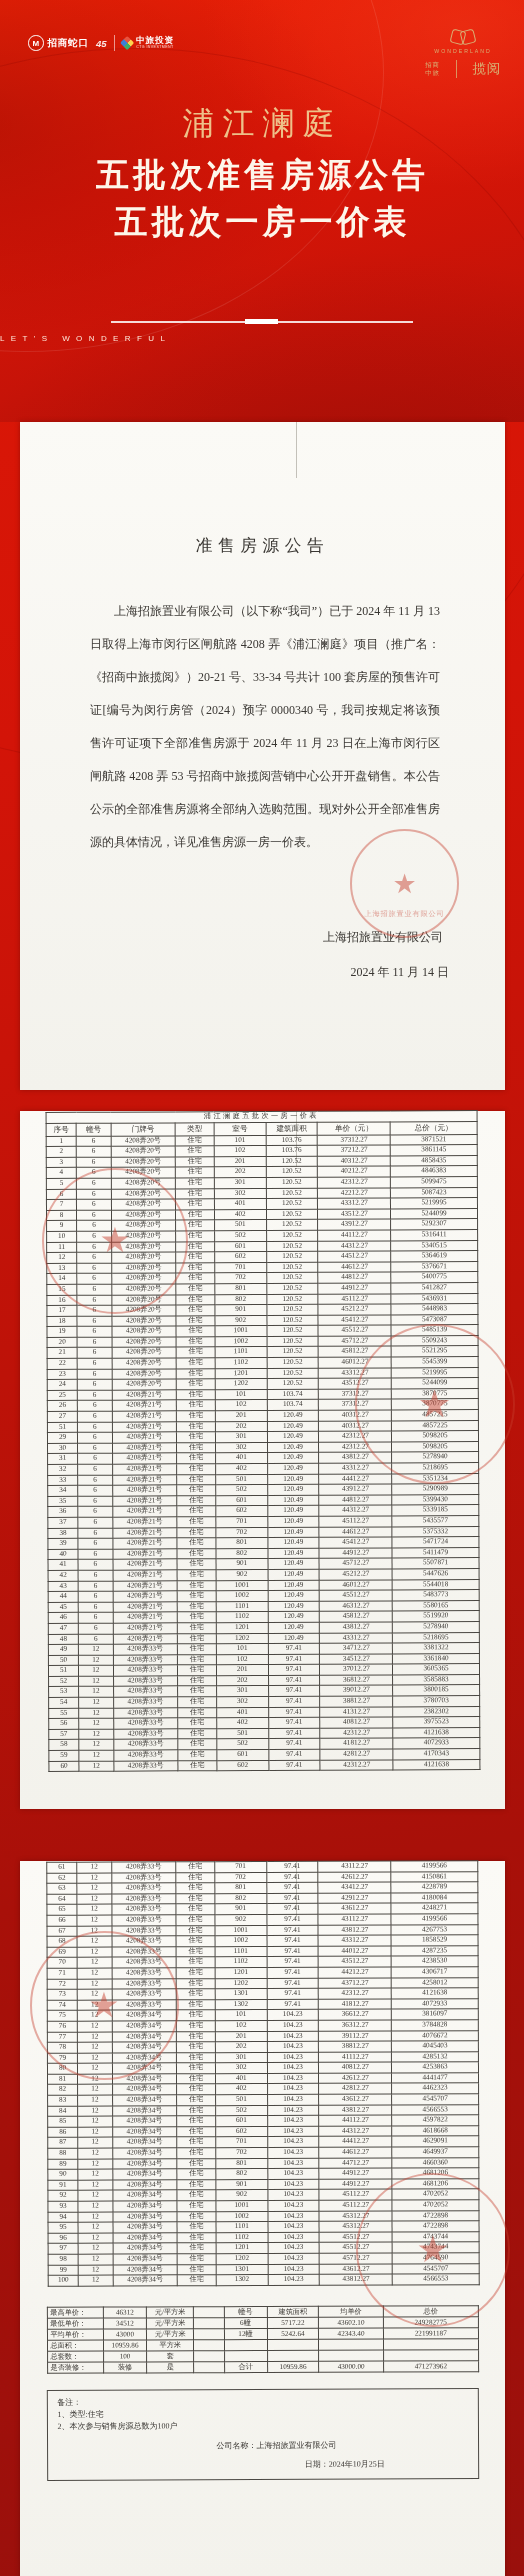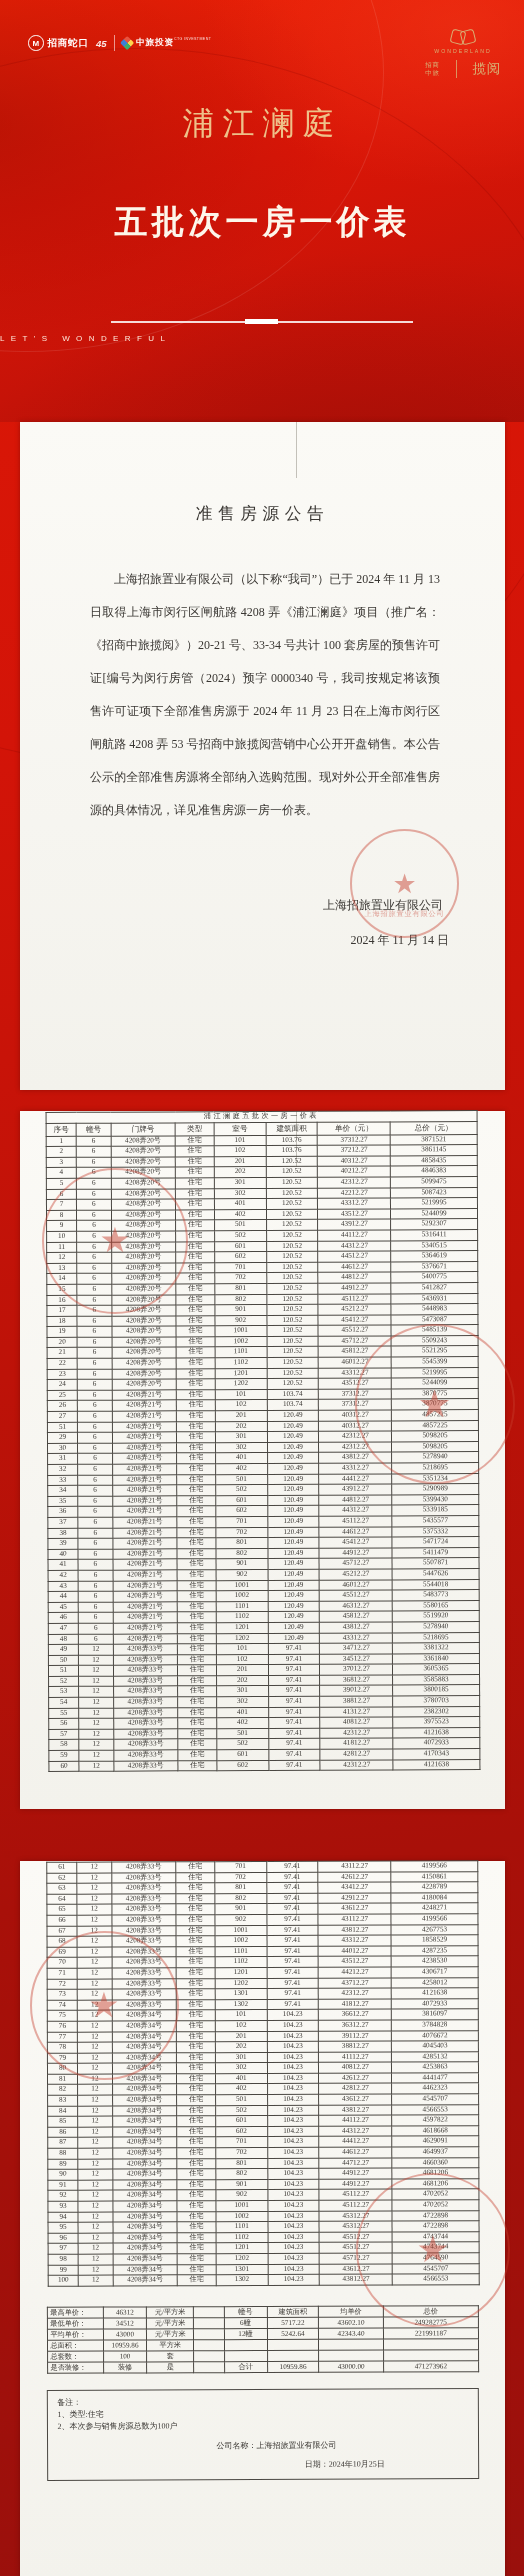--- a/index.html
+++ b/index.html
@@ -24,21 +24,21 @@
   .cmsk{display:flex;align-items:center;gap:4px;}
   .cmsk-circle{width:13.5px;height:13.5px;border:1.3px solid #fff;border-radius:50%;
     display:flex;align-items:center;justify-content:center;font-size:8px;font-weight:bold;color:#fff;}
   .cmsk-name{font-size:9.5px;font-weight:bold;letter-spacing:0.8px;}
   .anniv{font-size:9.5px;font-style:italic;font-weight:bold;opacity:.9;}
   .vdiv{width:0.8px;height:16px;background:rgba(255,255,255,.55);}
   .ctg{display:flex;align-items:center;gap:4px;}
   .ctg-diamond{width:10.3px;height:10.3px;transform:rotate(45deg);
     background:conic-gradient(#ffd34d 0 25%,#3fae6c 25% 50%,#3f7fd4 50% 75%,#e8543f 75% 100%);
     border-radius:1.6px;}
-  .ctg-text{display:flex;flex-direction:row;line-height:1.1;}
+  .ctg-text{display:flex;flex-direction:column;line-height:1.1;align-items:center;}
   .ctg-cn{font-size:8.7px;font-weight:bold;letter-spacing:0.8px;}
   .ctg-en{font-size:3.6px;letter-spacing:0.4px;opacity:.85;}
   .wonder{position:absolute;top:29px;right:24px;width:76px;text-align:center;color:#d8af74;}
   .wmark{width:24px;height:16px;margin:0 auto 3.2px;position:relative;}
   .wmark span{position:absolute;width:12px;height:12px;border:1.6px solid #d8af74;border-radius:3.2px;top:0.8px;}
   .wmark span:first-child{left:0;transform:rotate(14deg);}
   .wmark span:last-child{right:0;transform:rotate(-14deg);}
   .wonder-en{font-size:5.2px;letter-spacing:2px;margin-bottom:5.6px;}
   .wonder-row{display:flex;align-items:center;justify-content:flex-end;gap:16px;font-family:Liberation Serif, serif;}
   .wonder-stack{display:flex;flex-direction:column;font-size:6.4px;line-height:1.15;letter-spacing:0.8px;}
@@ -56,21 +56,21 @@
   .hero-divider i{position:absolute;left:50%;top:-1.6px;width:33px;height:4.8px;margin-left:-16.7px;background:#fff;}
   .hero-tag{position:absolute;top:334px;width:100%;text-align:left;
     color:#ffe9db;font-size:8px;letter-spacing:6.4px;}
   
   .doc{position:relative;margin:0 20px;background:linear-gradient(180deg,#fbfaf6 0%,#f6f5f0 60%,#f3f2ec 100%);
     box-shadow:0 0 4.8px rgba(60,0,0,.35);color:#2e2c29;font-family:"Liberation Serif","DejaVu Serif",serif;}
   .doc1{height:668px;}
   .doc2{height:698px;margin-top:12px;}
   .doc3{height:721px;margin-top:14.3px;}
   .crease{position:absolute;top:0;left:57%;width:0.8px;height:56px;background:rgba(150,145,135,.55);}
-  .doc1-title{padding-top:80px;text-align:center;font-size:16.7px;letter-spacing:5.6px;color:#3a3733;}
+  .doc1-title{padding-top:112px;text-align:center;font-size:16.7px;letter-spacing:5.6px;color:#3a3733;}
   .doc1-body{margin:38px 65px 0 70px;font-size:12px;line-height:33px;text-align:justify;text-indent:2em;color:#3a3733;}
   .doc1-sign{margin:70px 62px 0 0;text-align:right;font-size:12px;color:#3a3733;}
   .doc1-date{margin:17.5px 56px 0 0;text-align:right;font-size:12px;color:#3a3733;}
   .stamp{position:absolute;border:2.4px solid rgba(198,62,46,.42);border-radius:50%;
     display:flex;align-items:center;justify-content:center;pointer-events:none;}
   .stamp .star{color:rgba(198,62,46,.48);}
   .stamp .ring{position:absolute;width:100%;text-align:center;font-size:7.2px;color:rgba(198,62,46,.45);
     bottom:16%;letter-spacing:0.8px;font-family:"Liberation Serif",serif;}
   
   table.pricetable{border-collapse:collapse;margin:20.7px auto 0;width:89%;
@@ -138,20 +138,21 @@
       <span class="wonder-stack">
         <span>招商</span>
         <span>中旅</span>
       </span>
       <span class="wonder-bar"></span>
       <span class="wonder-name">揽阅</span>
     </div>
   </div>
 
   <div class="hero-project">浦江澜庭</div>
+  <div class="hero-t1">五批次准售房源公告</div>
   <div class="hero-t2">五批次一房一价表</div>
   <div class="hero-divider">
       <i></i>
     </div>
   <div class="hero-tag">LET'S WONDERFUL</div>
 </div>
 
 <div class="doc doc1">
   <div class="crease"></div>
   <div class="doc1-title">准售房源公告</div>

